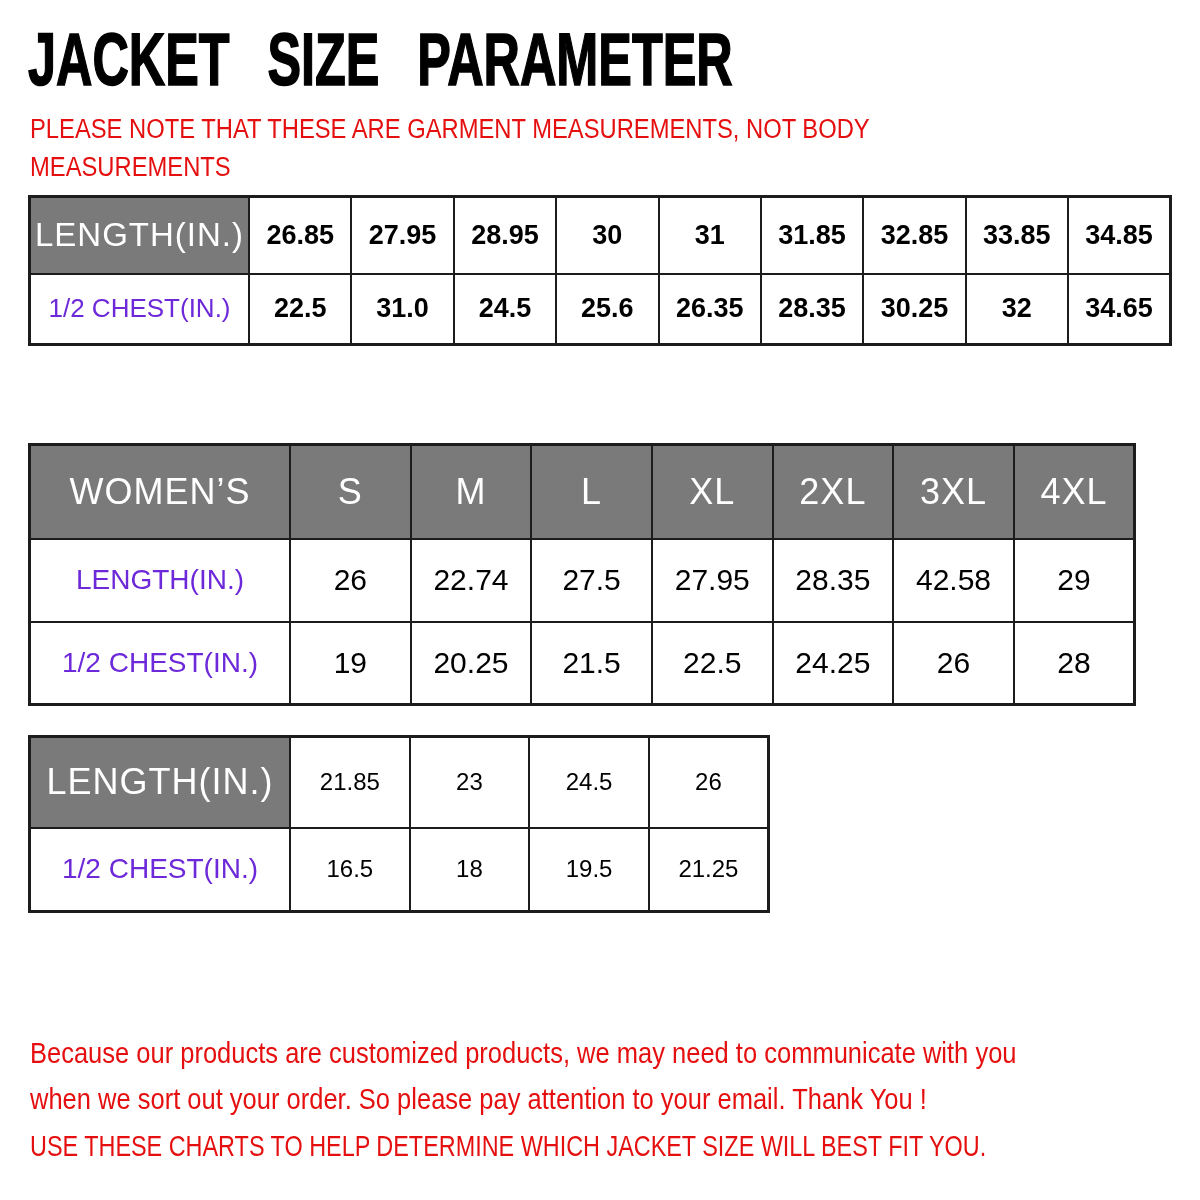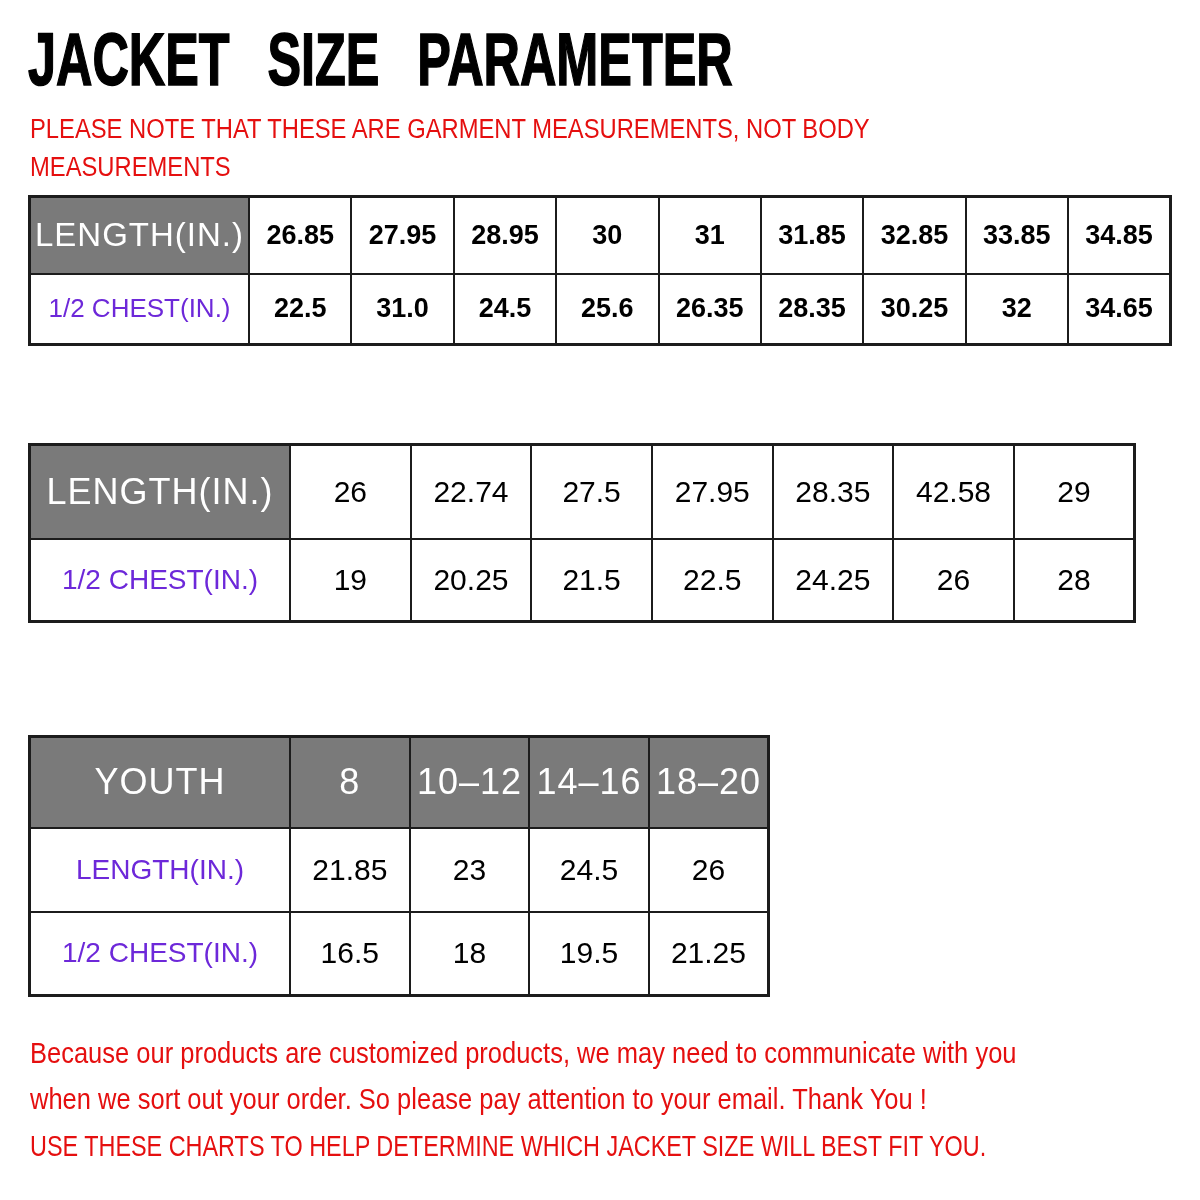--- a/index.html
+++ b/index.html
@@ -58,21 +58,21 @@
   .womens tr:first-child th:first-child{width:258px;}
   .womens tr:nth-child(n+2){height:83px;}
   .womens td{font-size:30px;}
   .womens th.rowlabel{font-size:28px;}
   
   .youth table{width:742px;}
   .youth tr:first-child{height:91px;}
   .youth tr:first-child th{font-size:36px;}
   .youth tr:first-child th:first-child{width:258px;}
   .youth tr:nth-child(n+2){height:84px;}
-  .youth td{font-size:30px;}
+  .youth td{font-size:24px;}
   .youth th.rowlabel{font-size:28px;}
 
   .footer-para{
     position:absolute;left:30px;top:1030px;
     color:var(--accent-red);font-size:30px;line-height:46px;font-weight:500;
     transform:scaleX(0.85);transform-origin:left top;
   }
   .footer-para div{white-space:nowrap;}
   .advice{
     position:absolute;left:30px;top:1128px;
@@ -120,20 +120,30 @@
             <td>32</td>
             <td>34.65</td>
           </tr>
         </tbody>
       </table>
     </div>
   <div class="tblwrap womens">
       <table class="size-table">
         <tbody>
           <tr>
+            <th>WOMEN’S</th>
+            <th>S</th>
+            <th>M</th>
+            <th>L</th>
+            <th>XL</th>
+            <th>2XL</th>
+            <th>3XL</th>
+            <th>4XL</th>
+          </tr>
+          <tr>
             <th class="rowlabel">LENGTH(IN.)</th>
             <td>26</td>
             <td>22.74</td>
             <td>27.5</td>
             <td>27.95</td>
             <td>28.35</td>
             <td>42.58</td>
             <td>29</td>
           </tr>
           <tr>
@@ -145,27 +155,20 @@
             <td>24.25</td>
             <td>26</td>
             <td>28</td>
           </tr>
         </tbody>
       </table>
     </div>
   <div class="tblwrap youth">
       <table class="size-table">
         <tbody>
-          <tr>
-            <th>YOUTH</th>
-            <th>8</th>
-            <th>10–12</th>
-            <th>14–16</th>
-            <th>18–20</th>
-          </tr>
           <tr>
             <th class="rowlabel">LENGTH(IN.)</th>
             <td>21.85</td>
             <td>23</td>
             <td>24.5</td>
             <td>26</td>
           </tr>
           <tr>
             <th class="rowlabel">1/2 CHEST(IN.)</th>
             <td>16.5</td>

